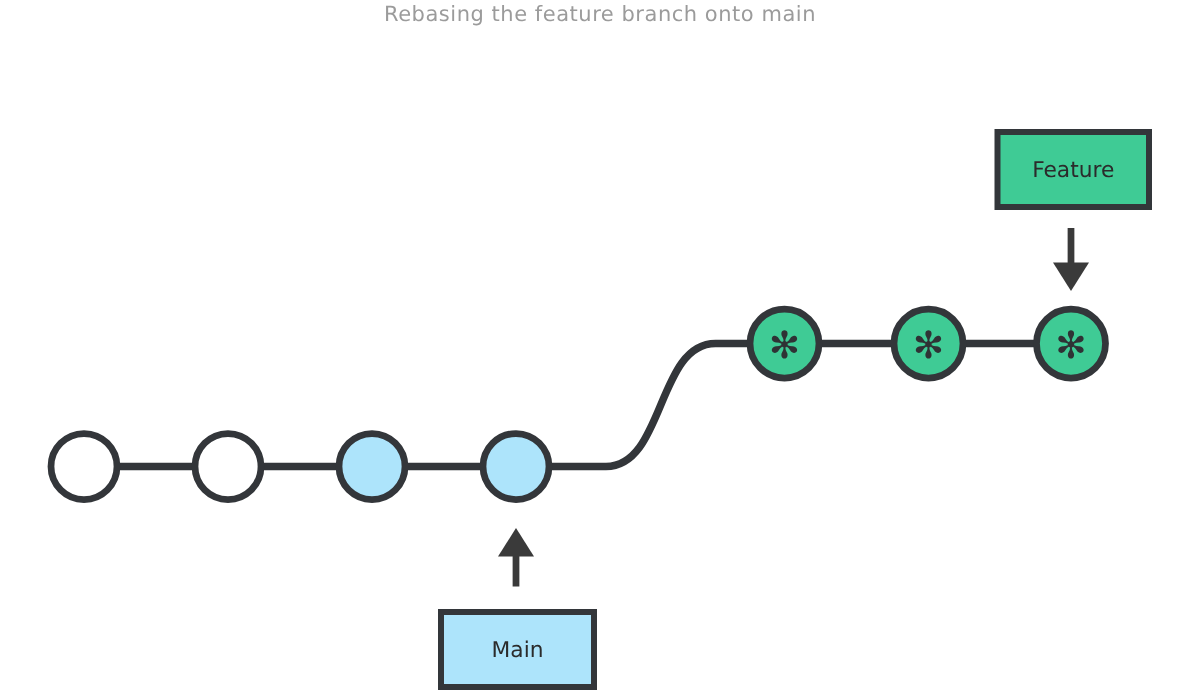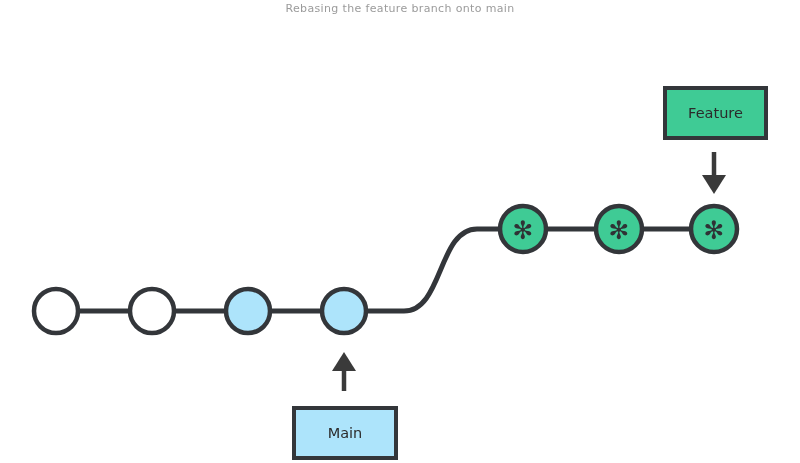--- a/index.html
+++ b/index.html
@@ -18,21 +18,21 @@
     position: relative;
     width: 800px;
     height: 463px;
   }
   .diagram-title {
     position: absolute;
     left: 0;
     top: 2px;
     width: 800px;
     text-align: center;
-    font-size: 11px;
+    font-size: 14px;
     letter-spacing: 0.35px;
     color: #9b9b9b;
     font-family: "DejaVu Sans", "Liberation Sans", sans-serif;
     white-space: nowrap;
   }
   svg.canvas {
     position: absolute;
     left: 0;
     top: 0;
     width: 800px;

